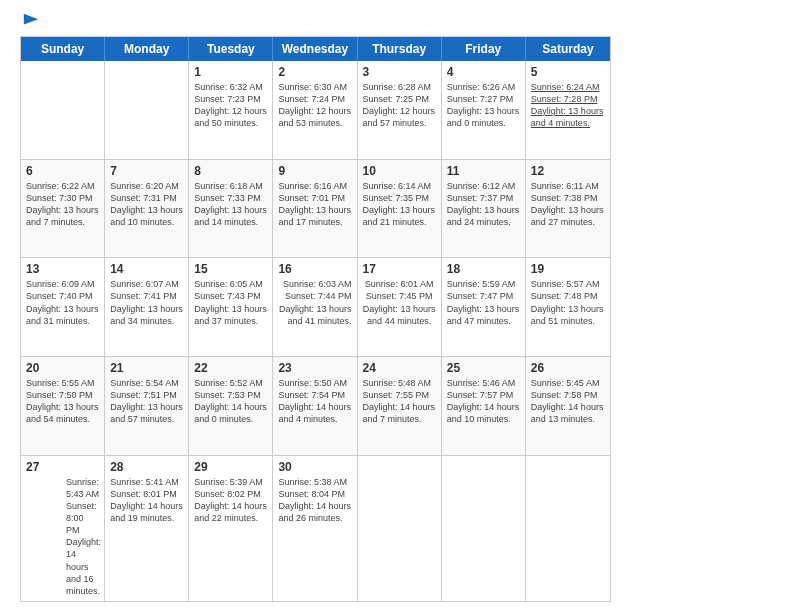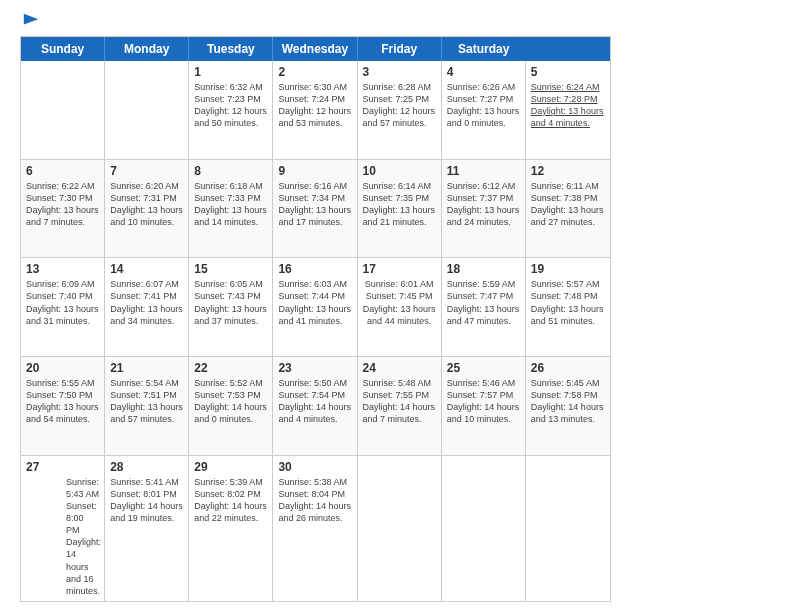--- a/index.html
+++ b/index.html
@@ -138,20 +138,21 @@
       <div class="subtitle"></div>
     </div>
   </div>
 
   <div class="calendar">
     <div class="cal-header">
     <div class="cal-header-cell">Sunday</div>
         <div class="cal-header-cell">Monday</div>
         <div class="cal-header-cell">Tuesday</div>
         <div class="cal-header-cell">Wednesday</div>
+        <div class="cal-header-cell">Thursday</div>
         <div class="cal-header-cell">Friday</div>
         <div class="cal-header-cell">Saturday</div>
       </div>
     <div class="cal-body">
     <div class="cal-row">
           <div class="cal-cell empty"></div>
           <div class="cal-cell empty"></div>
           <div class="cal-cell">
             <span class="day-num">1</span>
             <div class="cell-info" style="white-space: pre-line;">Sunrise: 6:32 AM
@@ -206,21 +207,21 @@
           <div class="cal-cell">
             <span class="day-num">8</span>
             <div class="cell-info" style="white-space: pre-line;">Sunrise: 6:18 AM
 Sunset: 7:33 PM
 Daylight: 13 hours
 and 14 minutes.</div>
           </div>
           <div class="cal-cell">
             <span class="day-num">9</span>
             <div class="cell-info" style="white-space: pre-line;">Sunrise: 6:16 AM
-Sunset: 7:34 PM
+Sunset: 7:01 PM
 Daylight: 13 hours
 and 17 minutes.</div>
           </div>
           <div class="cal-cell">
             <span class="day-num">10</span>
             <div class="cell-info" style="white-space: pre-line;">Sunrise: 6:14 AM
 Sunset: 7:35 PM
 Daylight: 13 hours
 and 21 minutes.</div>
           </div>
@@ -256,21 +257,21 @@
           </div>
           <div class="cal-cell">
             <span class="day-num">15</span>
             <div class="cell-info" style="white-space: pre-line;">Sunrise: 6:05 AM
 Sunset: 7:43 PM
 Daylight: 13 hours
 and 37 minutes.</div>
           </div>
           <div class="cal-cell">
             <span class="day-num">16</span>
-            <div class="cell-info" style="white-space: pre-line;">Sunrise: 6:03 AM
+            <div class="cell-info" style="white-space: pre-line; text-align: right;">Sunrise: 6:03 AM
 Sunset: 7:44 PM
 Daylight: 13 hours
 and 41 minutes.</div>
           </div>
           <div class="cal-cell">
             <span class="day-num">17</span>
             <div class="cell-info" style="white-space: pre-line; text-align: center;">Sunrise: 6:01 AM
 Sunset: 7:45 PM
 Daylight: 13 hours
 and 44 minutes.</div>

